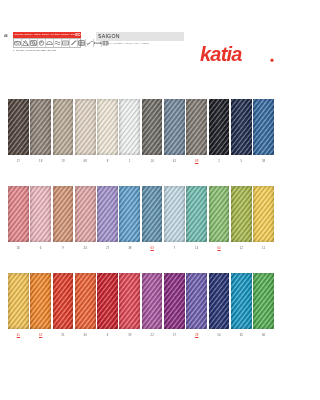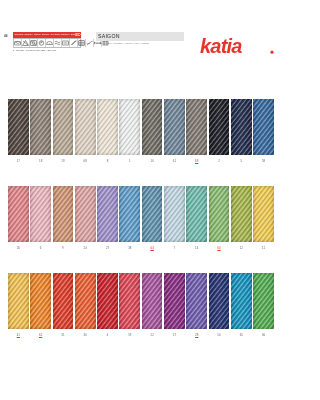--- a/index.html
+++ b/index.html
@@ -75,21 +75,21 @@
   .title-bar span{
     font-size:5.2px; color:#2b2b2b; letter-spacing:.25px;
   }
   .composition{
     margin-top:1.6px;
     font-size:2.4px; color:#6a6a6a; white-space:nowrap; letter-spacing:.02px;
   }
 
   
   #logo{
-    position:absolute; right:6px; top:34px;
+    position:absolute; right:6px; top:42px;
     width:76px; height:26px;margin-left:12px;
   }
   #logo svg{display:block;}
 
   
   .row{
     position:absolute; left:0; width:282px;
   }
   #row-1{ top:99px; }
   #row-2{ top:186px; }

